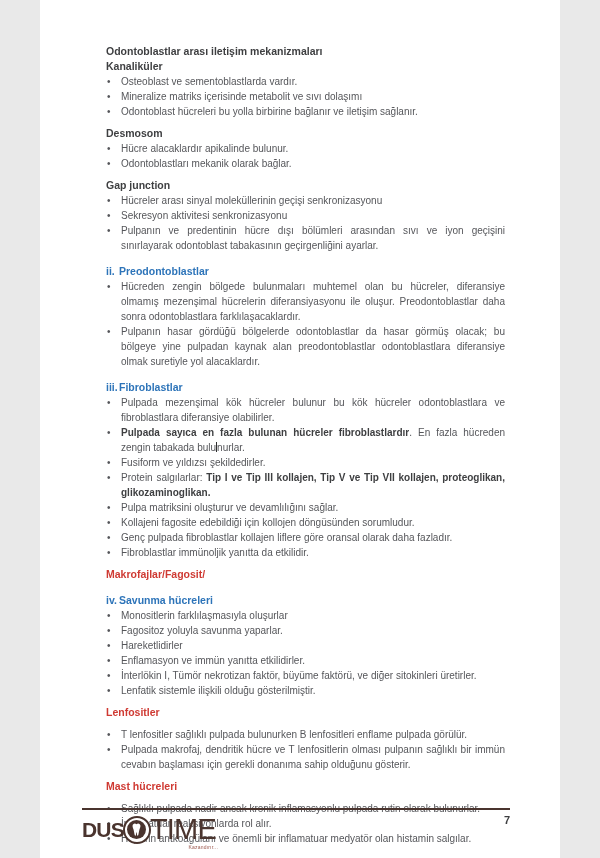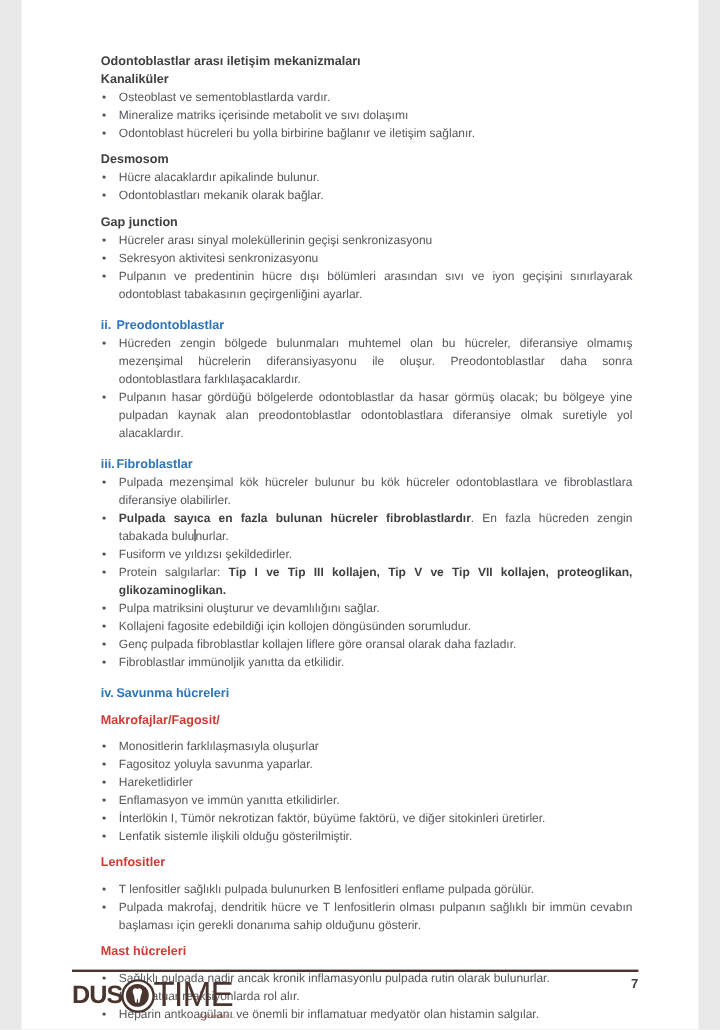--- a/index.html
+++ b/index.html
@@ -1,18 +1,18 @@
 <!DOCTYPE html>
 <html style="--dark: #3e3f41; --body: #55565a; --blue: #2d74b9; --red: #cf3a33; --brown: #4a342e;"><head>
 <meta charset="utf-8">
 <style>
   html,body{margin:0;padding:0;background:#e9e9e9;}
   .page{
     position:relative;
-    width:564px;height:858px;
+    width:520px;height:858px;
     margin:0 auto;
     background:#ffffff;
     font-family:"Liberation Sans",sans-serif;
     overflow:hidden;
   }
   .content{
     position:absolute;
     top:44px;left:66px;right:55px;
     color:var(--body,#55565a);
     font-size:10px;line-height:15px;
@@ -154,22 +154,22 @@
         </div>
         <div class="bullet">
           <span class="marker">•</span>
           <span class="btext">Genç pulpada fibroblastlar kollajen liflere göre oransal olarak daha fazladır.</span>
         </div>
         <div class="bullet">
           <span class="marker">•</span>
           <span class="btext">Fibroblastlar immünoljik yanıtta da etkilidir.</span>
         </div>
       </div>
+      <div class="h h-red">Makrofajlar/Fagosit/</div>
       <div class="h h-blue"><span class="hnum">iv.</span><span class="htext">Savunma hücreleri</span></div>
-      <div class="h h-red">Makrofajlar/Fagosit/</div>
       <div class="bullets">
         <div class="bullet">
           <span class="marker">•</span>
           <span class="btext">Monositlerin farklılaşmasıyla oluşurlar</span>
         </div>
         <div class="bullet">
           <span class="marker">•</span>
           <span class="btext">Fagositoz yoluyla savunma yaparlar.</span>
         </div>
         <div class="bullet">

